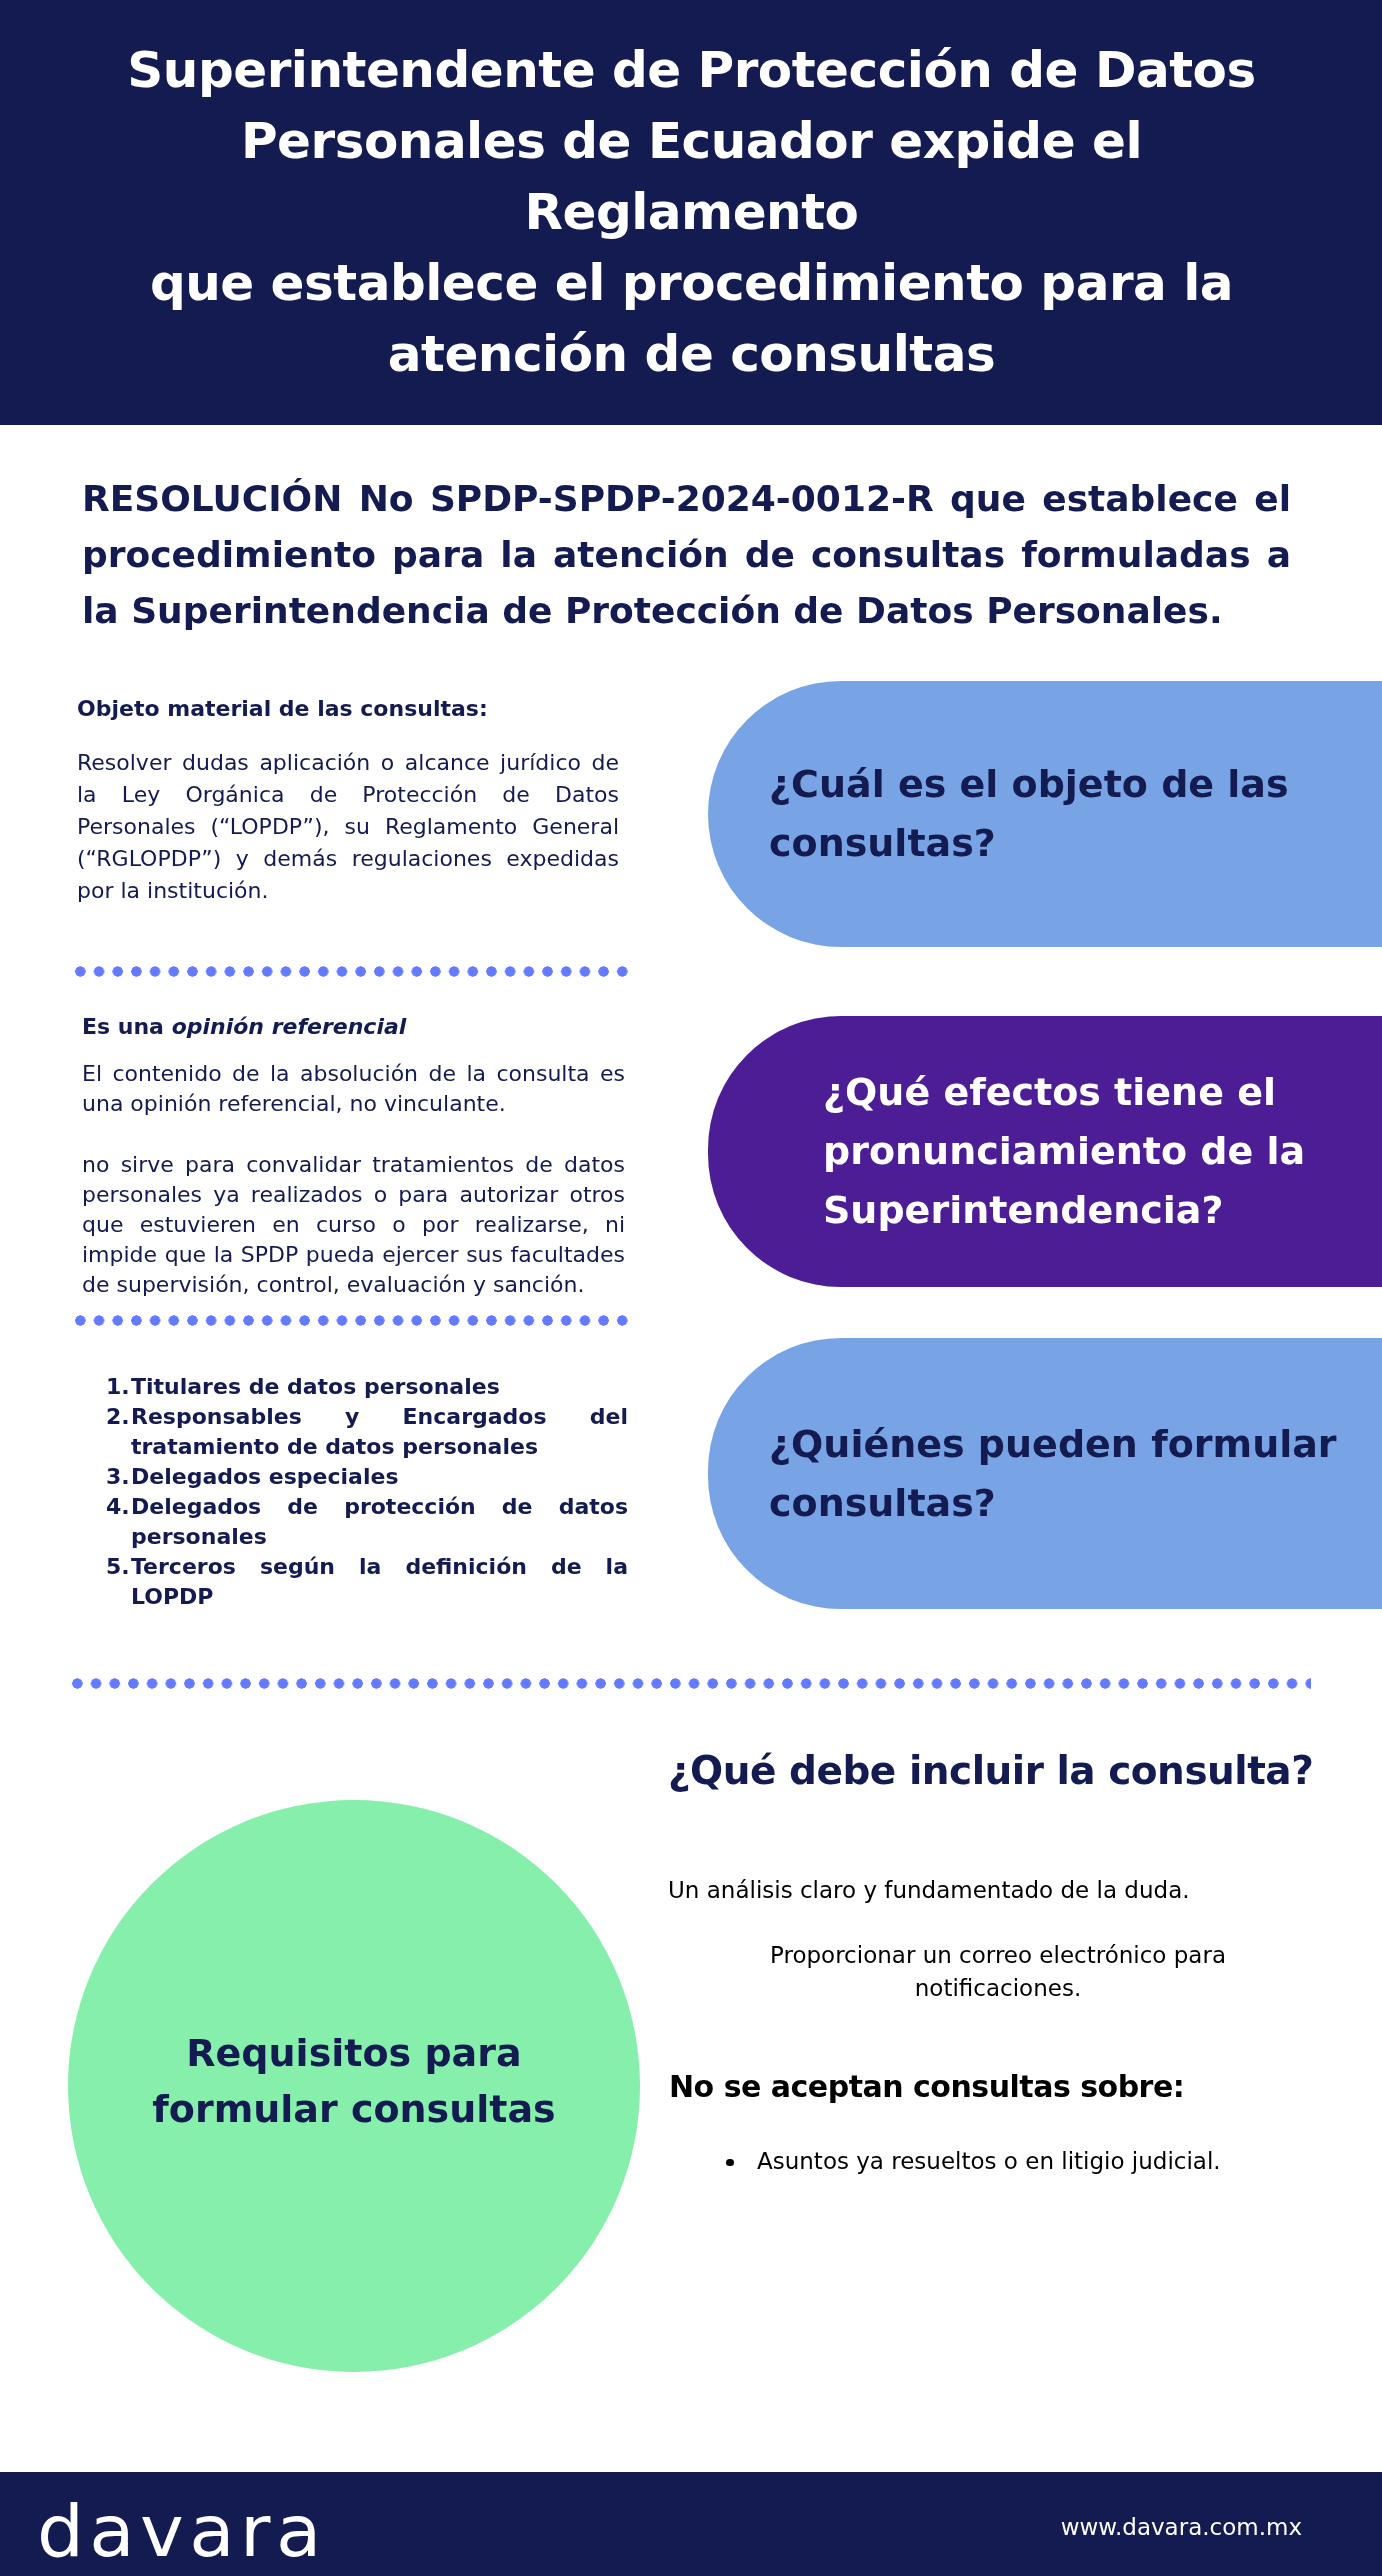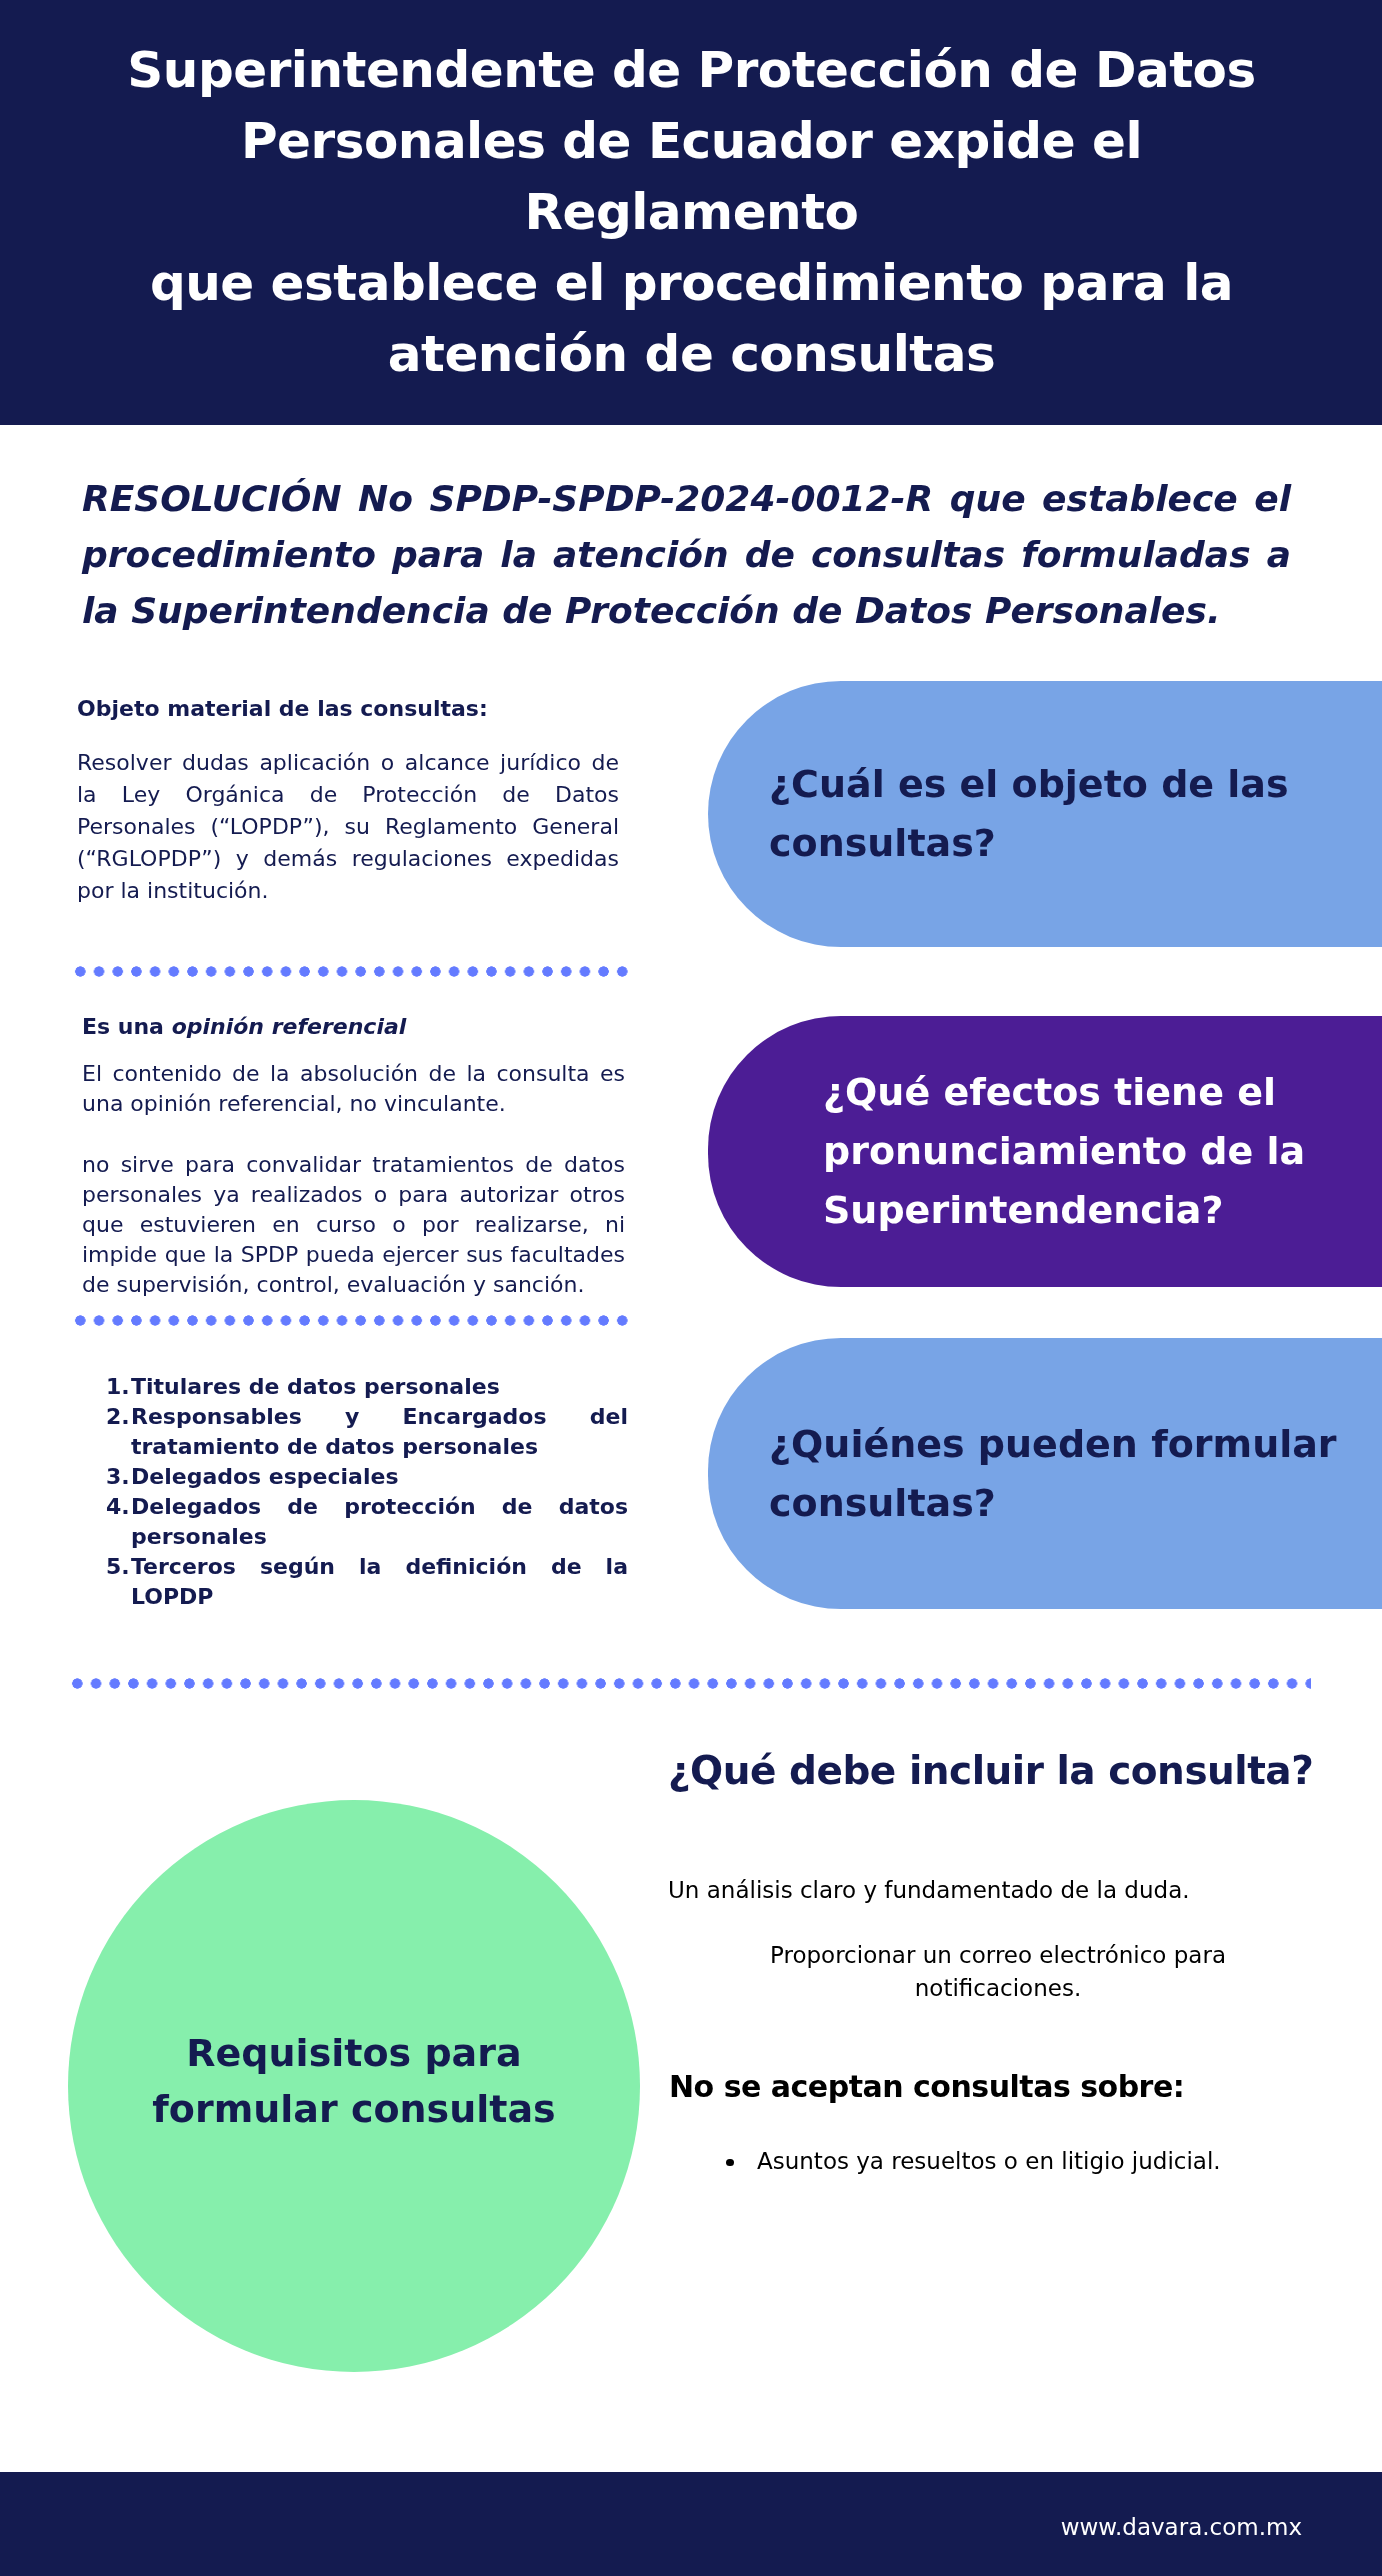--- a/index.html
+++ b/index.html
@@ -13,21 +13,21 @@
   .header-title {
     width: 1220px; color: #ffffff; text-align: center;
     font-family: "DejaVu Sans", sans-serif; font-weight: bold;
     font-size: 50px; line-height: 71px; letter-spacing: -0.5px;
     white-space: pre-line;
   }
 
   .resolution {
     position: absolute; left: 82px; top: 471px; width: 1209px;
     font-family: "DejaVu Sans", sans-serif; font-weight: bold;
-    font-size: 36px; line-height: 56px; text-align: justify; color: #141b50; font-style: italic;
+    font-size: 36px; line-height: 56px; text-align: justify; color: #141b50;
   }
 
   .block-heading {
     position: absolute; font-family: "DejaVu Sans", sans-serif; font-weight: bold;
     color: #141b50; font-size: 22px; line-height: 38px;
   }
   .block-text {
     position: absolute; font-family: "DejaVu Sans", sans-serif;
     color: #141b50; font-size: 22px; line-height: 32px; text-align: justify;
   }
@@ -193,15 +193,19 @@
 <p class="include-item1">Un análisis claro y fundamentado de la duda.</p>
 <p class="include-item2">Proporcionar un correo electrónico para
 notificaciones.</p>
 
 <h3 class="reject-heading">No se aceptan consultas sobre:</h3>
 <ul class="reject-list">
   <li>Asuntos ya resueltos o en litigio judicial.</li>
 </ul>
 
 <div class="footer">
+  <div class="logo">
+    <span class="logo-main">davara</span>
+    <span class="logo-sub">ABOGADOS</span>
+  </div>
   <a class="footer-url">www.davara.com.mx</a>
 </div>
 
 
 </body></html>

